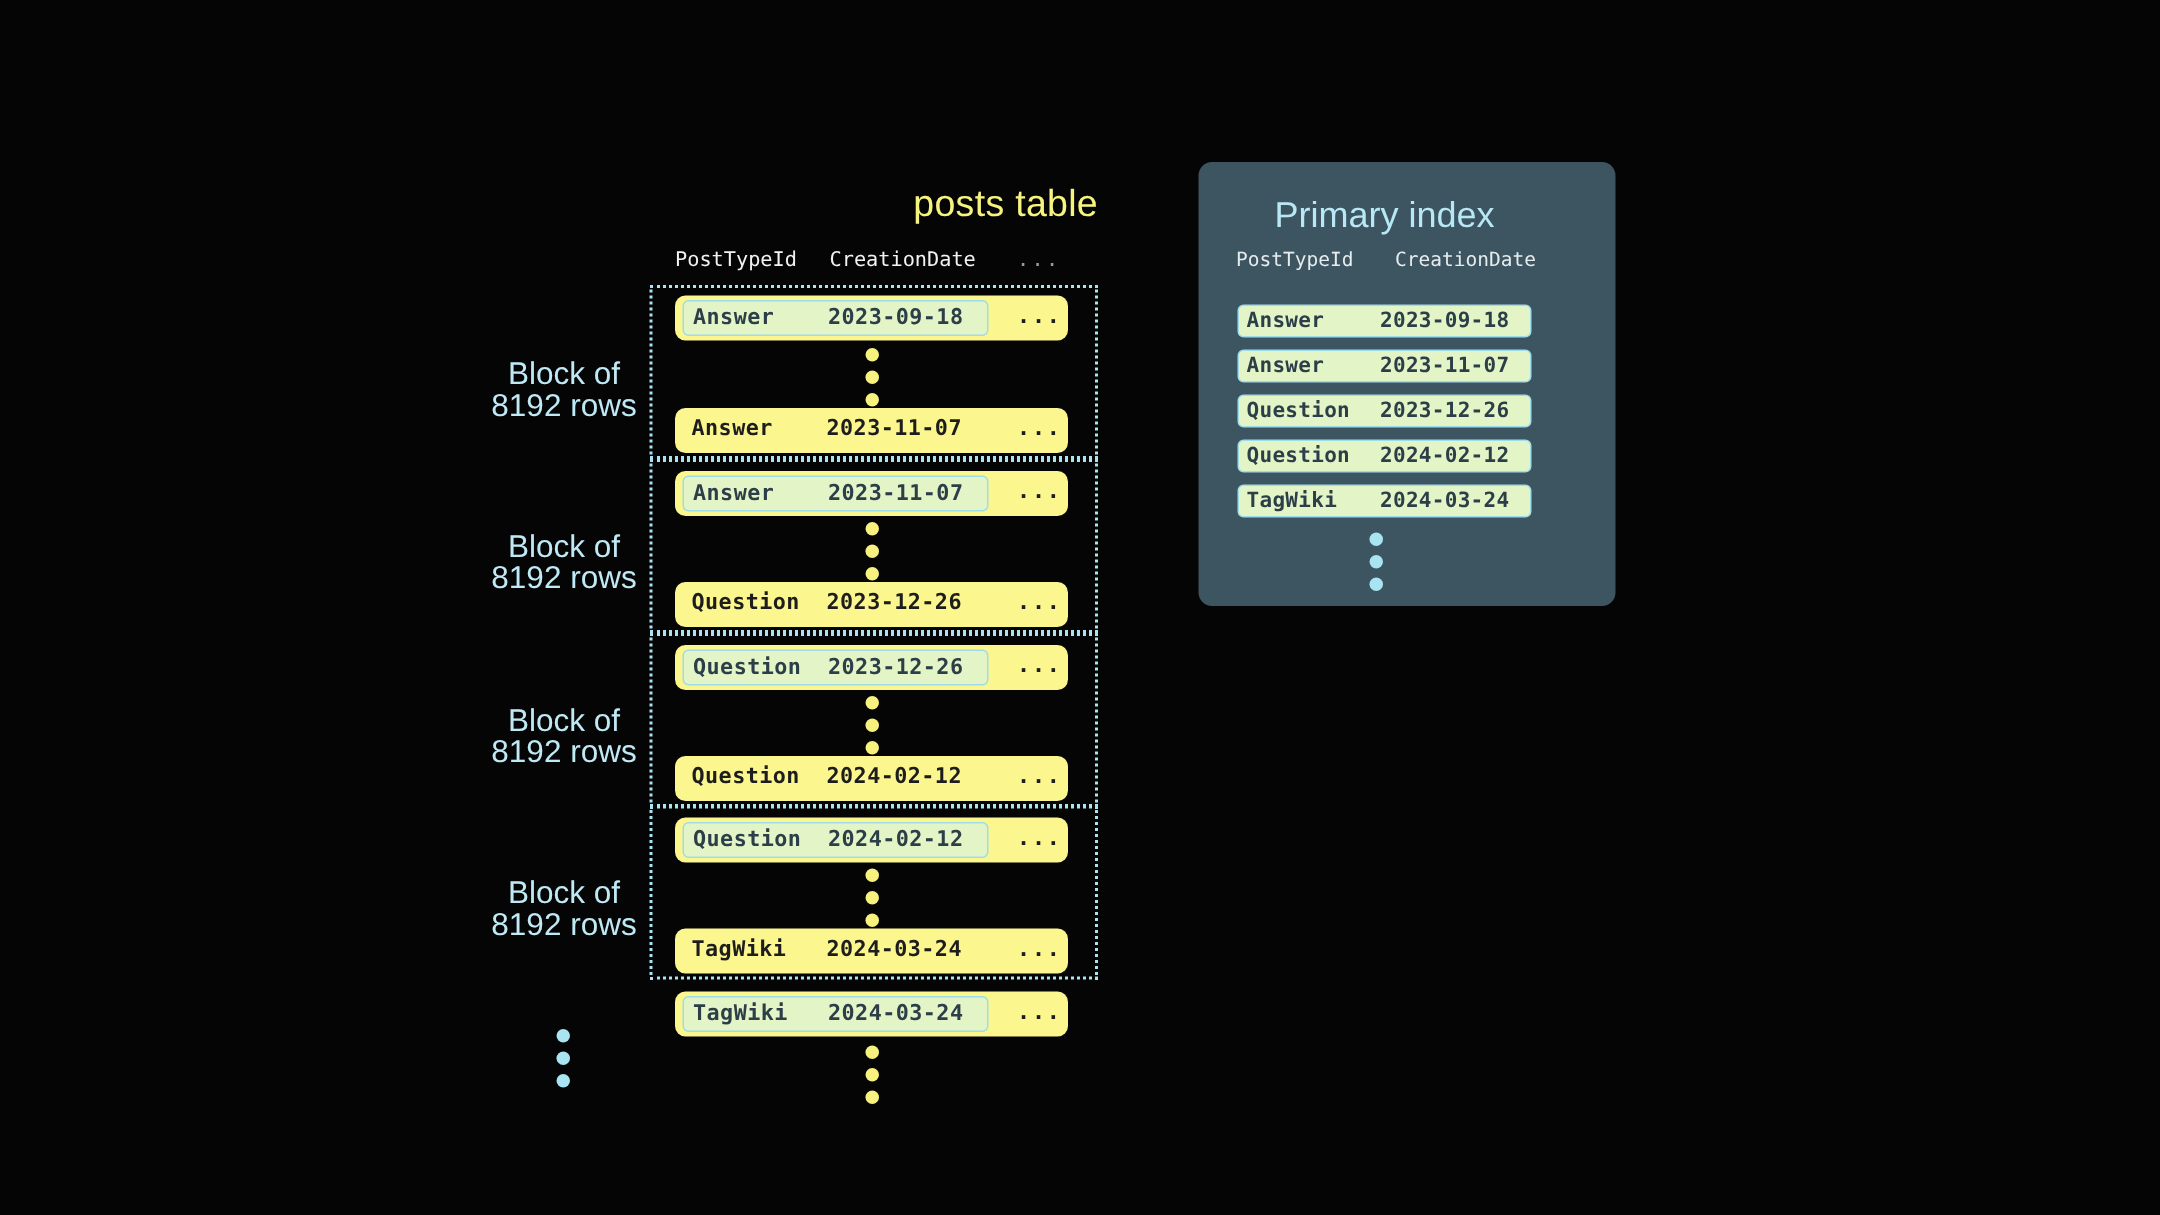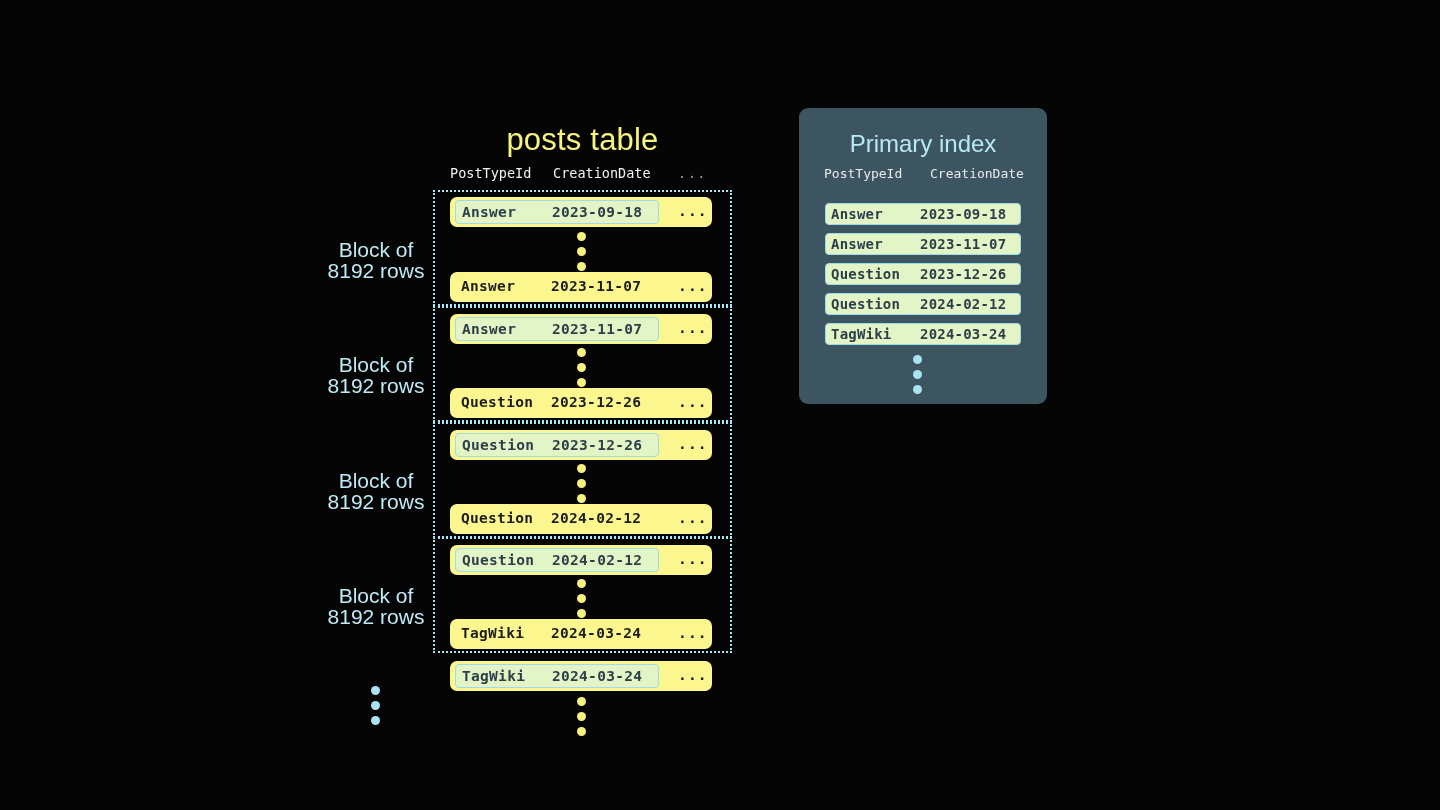--- a/index.html
+++ b/index.html
@@ -20,22 +20,22 @@
     width: 1440px;
     height: 810px;
   }
 
   
   #posts-title {
     position: absolute;
     left: 433px;
     top: 122px;
     width: 299px;
-    text-align: center;
-    font-size: 31px;
+    text-align: right;
+    font-size: 25px;
     color: #f6f37f;
     font-family: "Liberation Sans", sans-serif;
     letter-spacing: .2px;
   }
   #posts-header {
     position: absolute;
     left: 450px;
     top: 165px;
     width: 262px;
     height: 20px;
@@ -136,20 +136,21 @@
 
   
   #primary-index {
     position: absolute;
     left: 799px;
     top: 108px;
     width: 248px;
     height: 296px;
     background: #3d5461;
     border-radius: 9px;
+    padding-left: 30px;
   }
   #pi-title {
     position: absolute;
     left: 0;
     top: 22px;
     width: 248px;
     text-align: center;
     font-size: 24px;
     color: #b8e8f5;
     font-family: "Liberation Sans", sans-serif;

